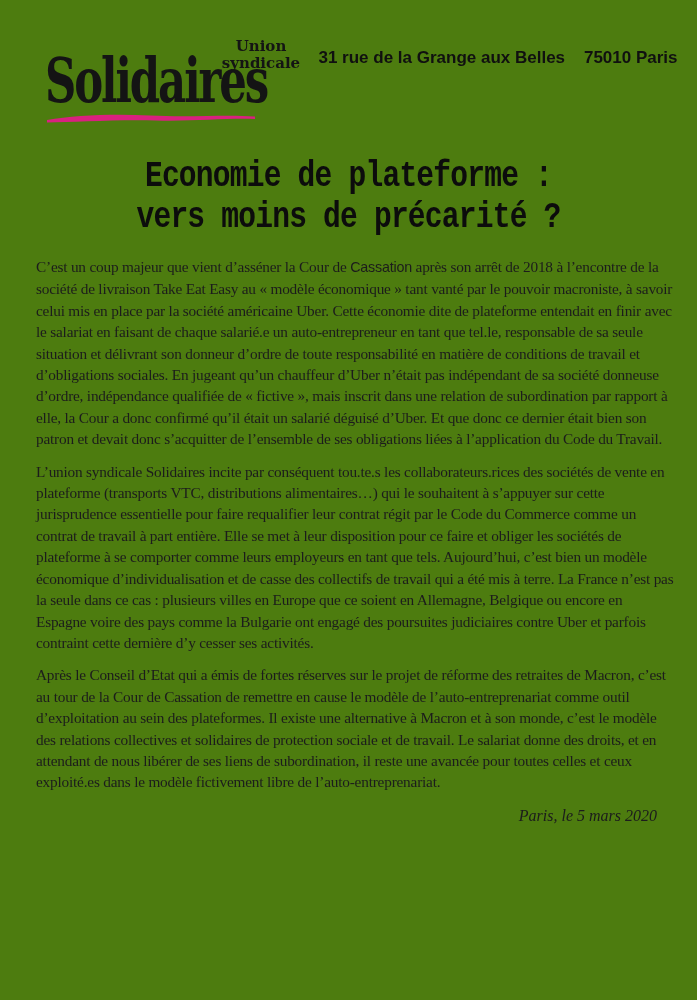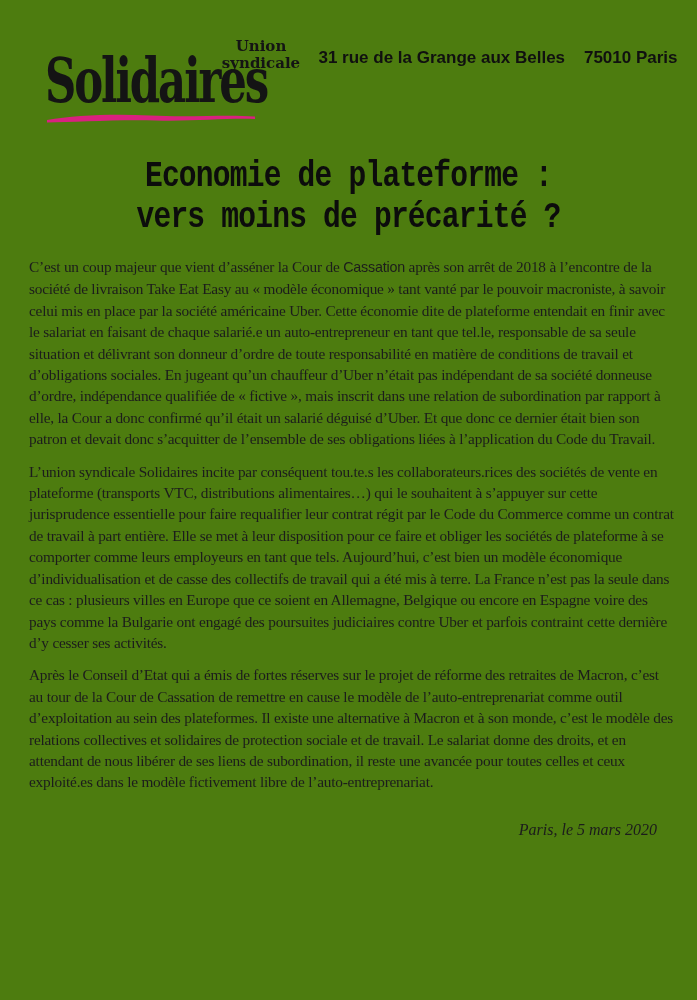--- a/index.html
+++ b/index.html
@@ -53,24 +53,24 @@
     transform: scaleX(0.80); transform-origin: center;
     white-space: nowrap;
   }
 
   
   .article {
     position: absolute; left: 26px; top: 256px; width: 648px;
     font-size: 15.3px; line-height: 21.4px; letter-spacing: -0.2px;
     color: #1c1c1c; text-align: left;
   }
-  .article p { margin: 0 0 11px 3px; }
+  .article p { margin: 0 0 11px 10px; }
   .sans-inline { font-family: "Liberation Sans", sans-serif; font-size: 14.3px; }
   .dateline {
-    margin-top: 26px; padding-right: 17px;
+    margin-top: 12px; padding-right: 17px;
     text-align: right; font-style: italic; font-size: 16px; letter-spacing: 0;
     color: #1c1c1c;
   }
 </style>
 </head>
 <body>
 
 <div class="page">
 
   <div class="logo-block">

